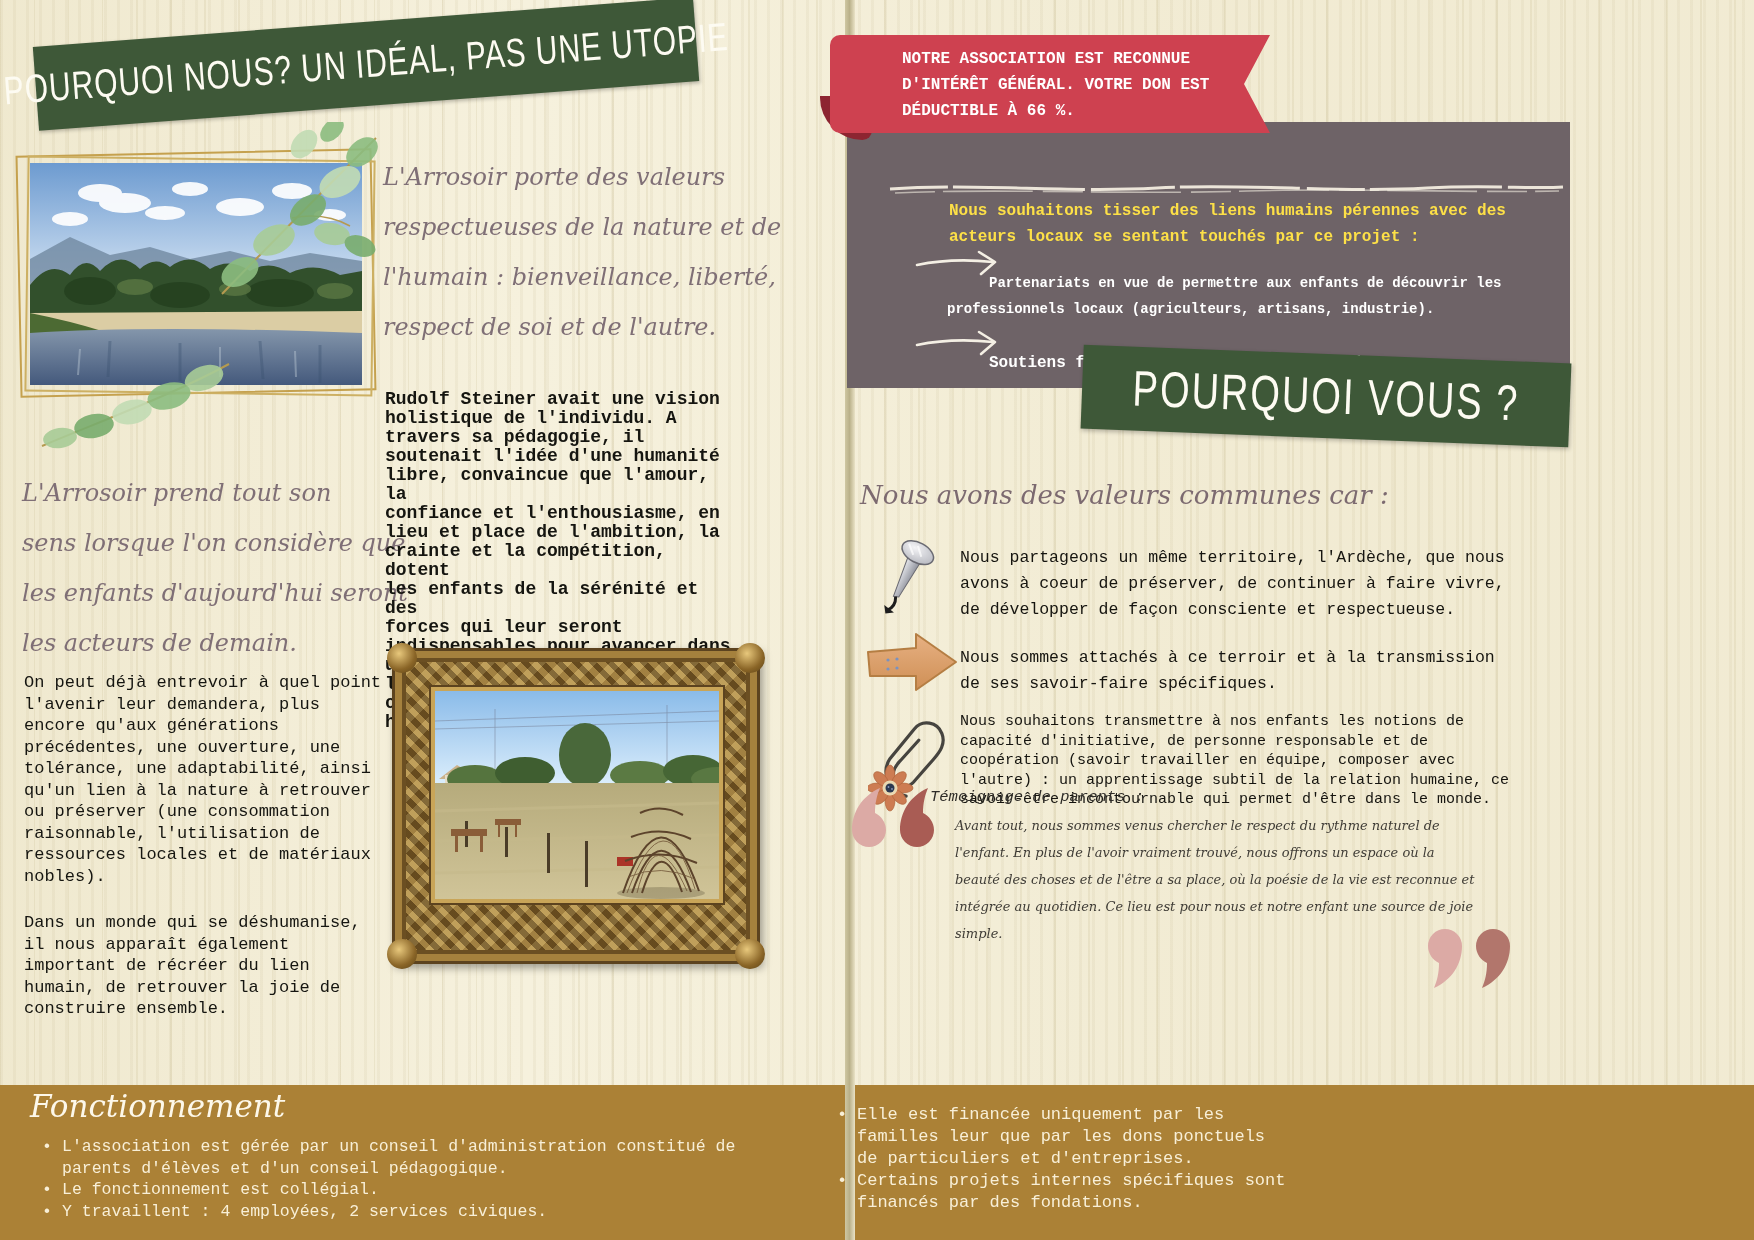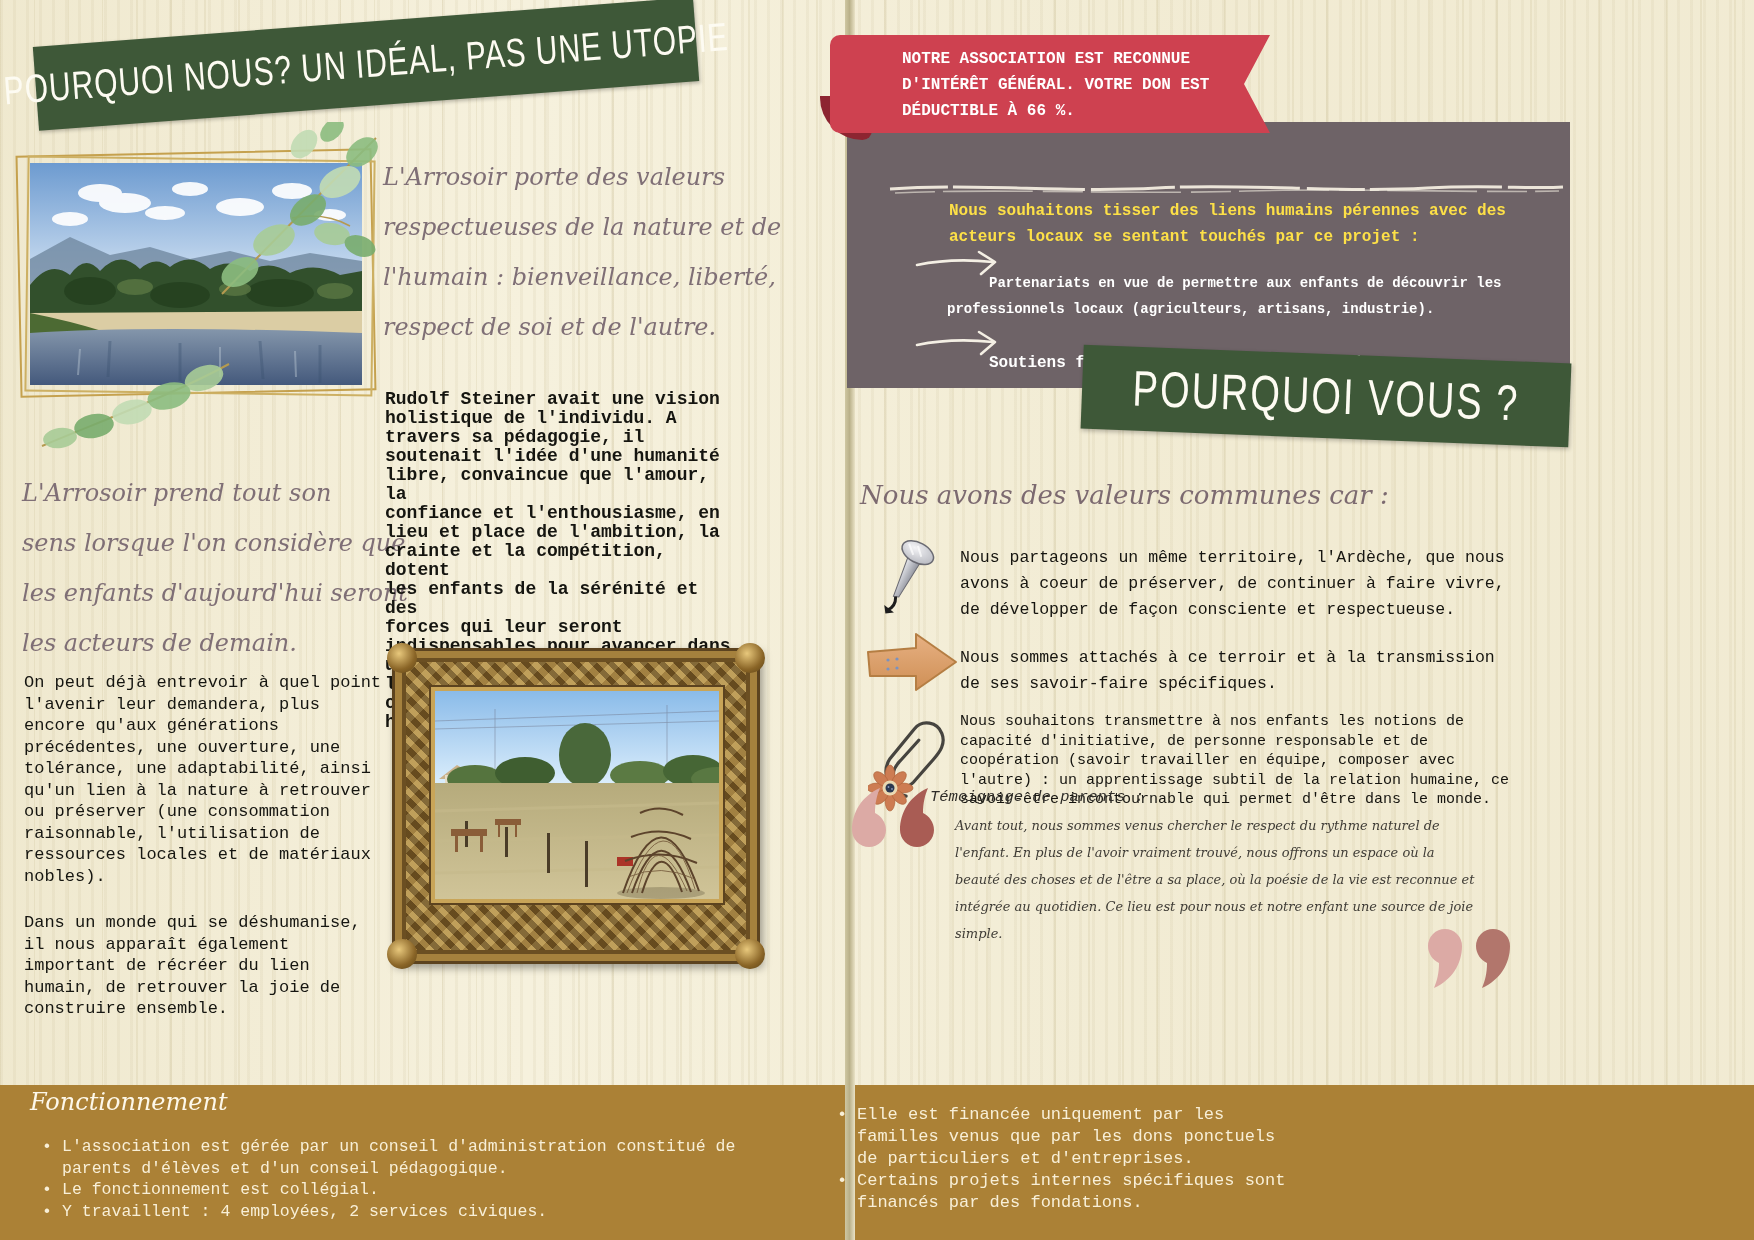--- a/index.html
+++ b/index.html
@@ -75,21 +75,21 @@
       repeating-linear-gradient(-45deg, rgba(255,230,160,.28) 0 9px, rgba(90,60,20,.28) 9px 18px);
     border:3px solid #5c431f;
     box-shadow:inset 0 0 0 7px #a5813d, inset 0 0 0 11px #6b4f22, 3px 4px 8px rgba(0,0,0,.35);
     padding:36px;}
   .ornate .photo{width:284px;height:208px;border:4px solid #c9a558;outline:2px solid #5c431f;overflow:hidden;}
   .ornate .corner{position:absolute;width:30px;height:30px;border-radius:50%;
     background:radial-gradient(circle at 40% 35%, #e8c87c, #8a6527 60%, #5a4115);}
   .c-tl{left:-8px;top:-8px;} .c-tr{right:-8px;top:-8px;} .c-bl{left:-8px;bottom:-8px;} .c-br{right:-8px;bottom:-8px;}
   
   .footer{left:0;top:1085px;width:1754px;height:155px;background:#ab8136;z-index:1;}
-  .footer-title{left:30px;top:1088px;font-size:24px;color:#fdf8ea;z-index:3;}
+  .footer-title{left:30px;top:1088px;font-size:31px;color:#fdf8ea;z-index:3;}
   .flist{z-index:3;color:#f8efd7;font-size:16.5px;line-height:21.5px;}
   .flist-left{left:38px;top:1136px;width:740px;}
   .flist-right{left:833px;top:1104px;width:480px;font-size:17px;line-height:22px;}
   .fitem{position:relative;padding-left:24px;}
   .fitem::before{content:"•";position:absolute;left:4px;top:0;}
   .qmark{z-index:3;}
   .q-open{left:850px;top:786px;}
   .q-close{left:1420px;top:916px;transform:rotate(180deg);}
 </style>
 </head>
@@ -415,19 +415,19 @@
 
   <div class="abs footer-title script">Fonctionnement</div>
   <div class="abs flist flist-left mono">
     <div class="fitem pre">L'association est gérée par un conseil d'administration constitué de
 parents d'élèves et d'un conseil pédagogique.</div>
     <div class="fitem pre">Le fonctionnement est collégial.</div>
     <div class="fitem pre">Y travaillent : 4 employées, 2 services civiques.</div>
   </div>
   <div class="abs flist flist-right mono">
     <div class="fitem pre">Elle est financée uniquement par les
-familles venus que par les dons ponctuels
+familles leur que par les dons ponctuels
 de particuliers et d'entreprises.</div>
     <div class="fitem pre">Certains projets internes spécifiques sont
 financés par des fondations.</div>
   </div>
 
 </div>
 
 </body></html>

